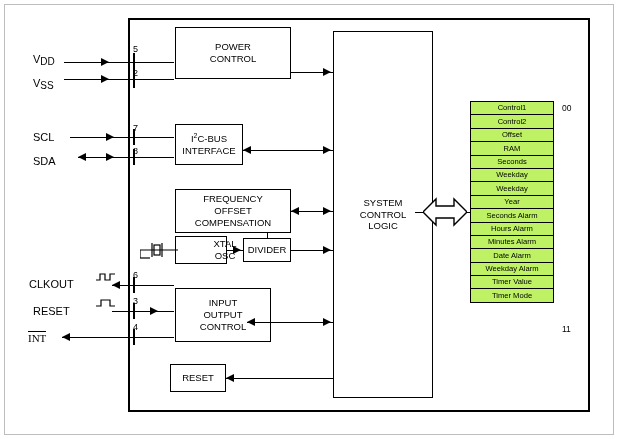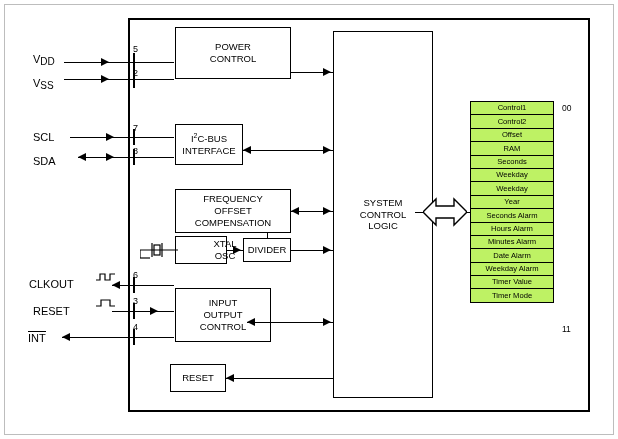--- a/index.html
+++ b/index.html
@@ -64,20 +64,21 @@
     font-size: 10px;
     vertical-align: baseline;
     position: relative;
     top: 2px;
   }
   .overbar {
     border-top: 1px solid #000;
     padding-top: 0px;
     display: inline-block;
     line-height: 1.1;
+    font-family: Liberation Serif, serif;
   }
   .hline {
     position: absolute;
     height: 0;
     border-top: 1.2px solid #000;
   }
   .vline {
     position: absolute;
     width: 0;
     border-left: 1.2px solid #000;

